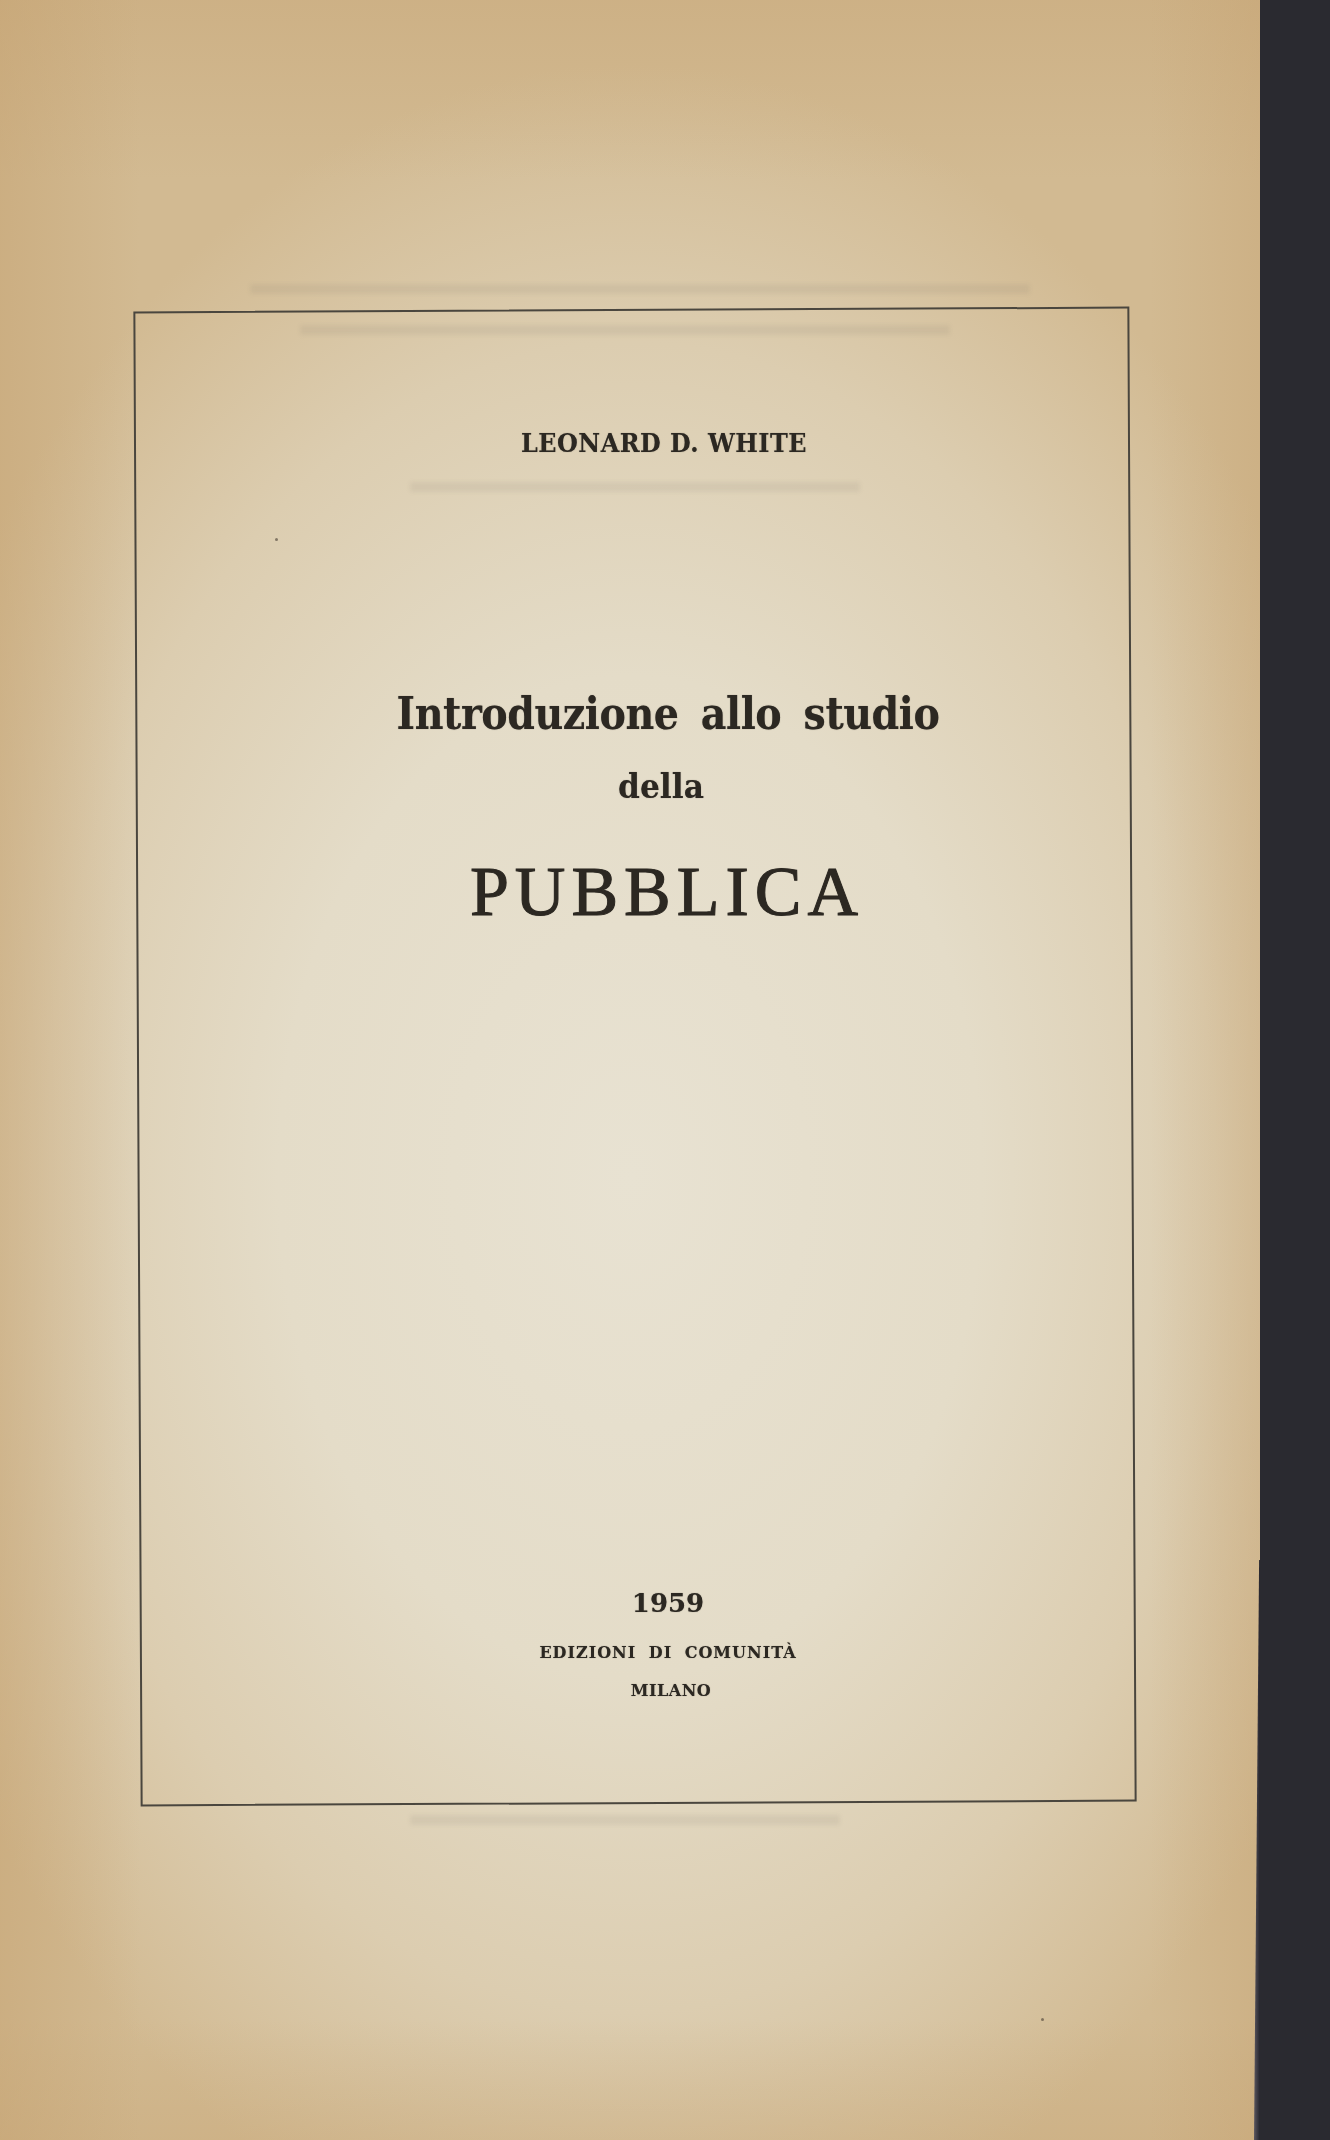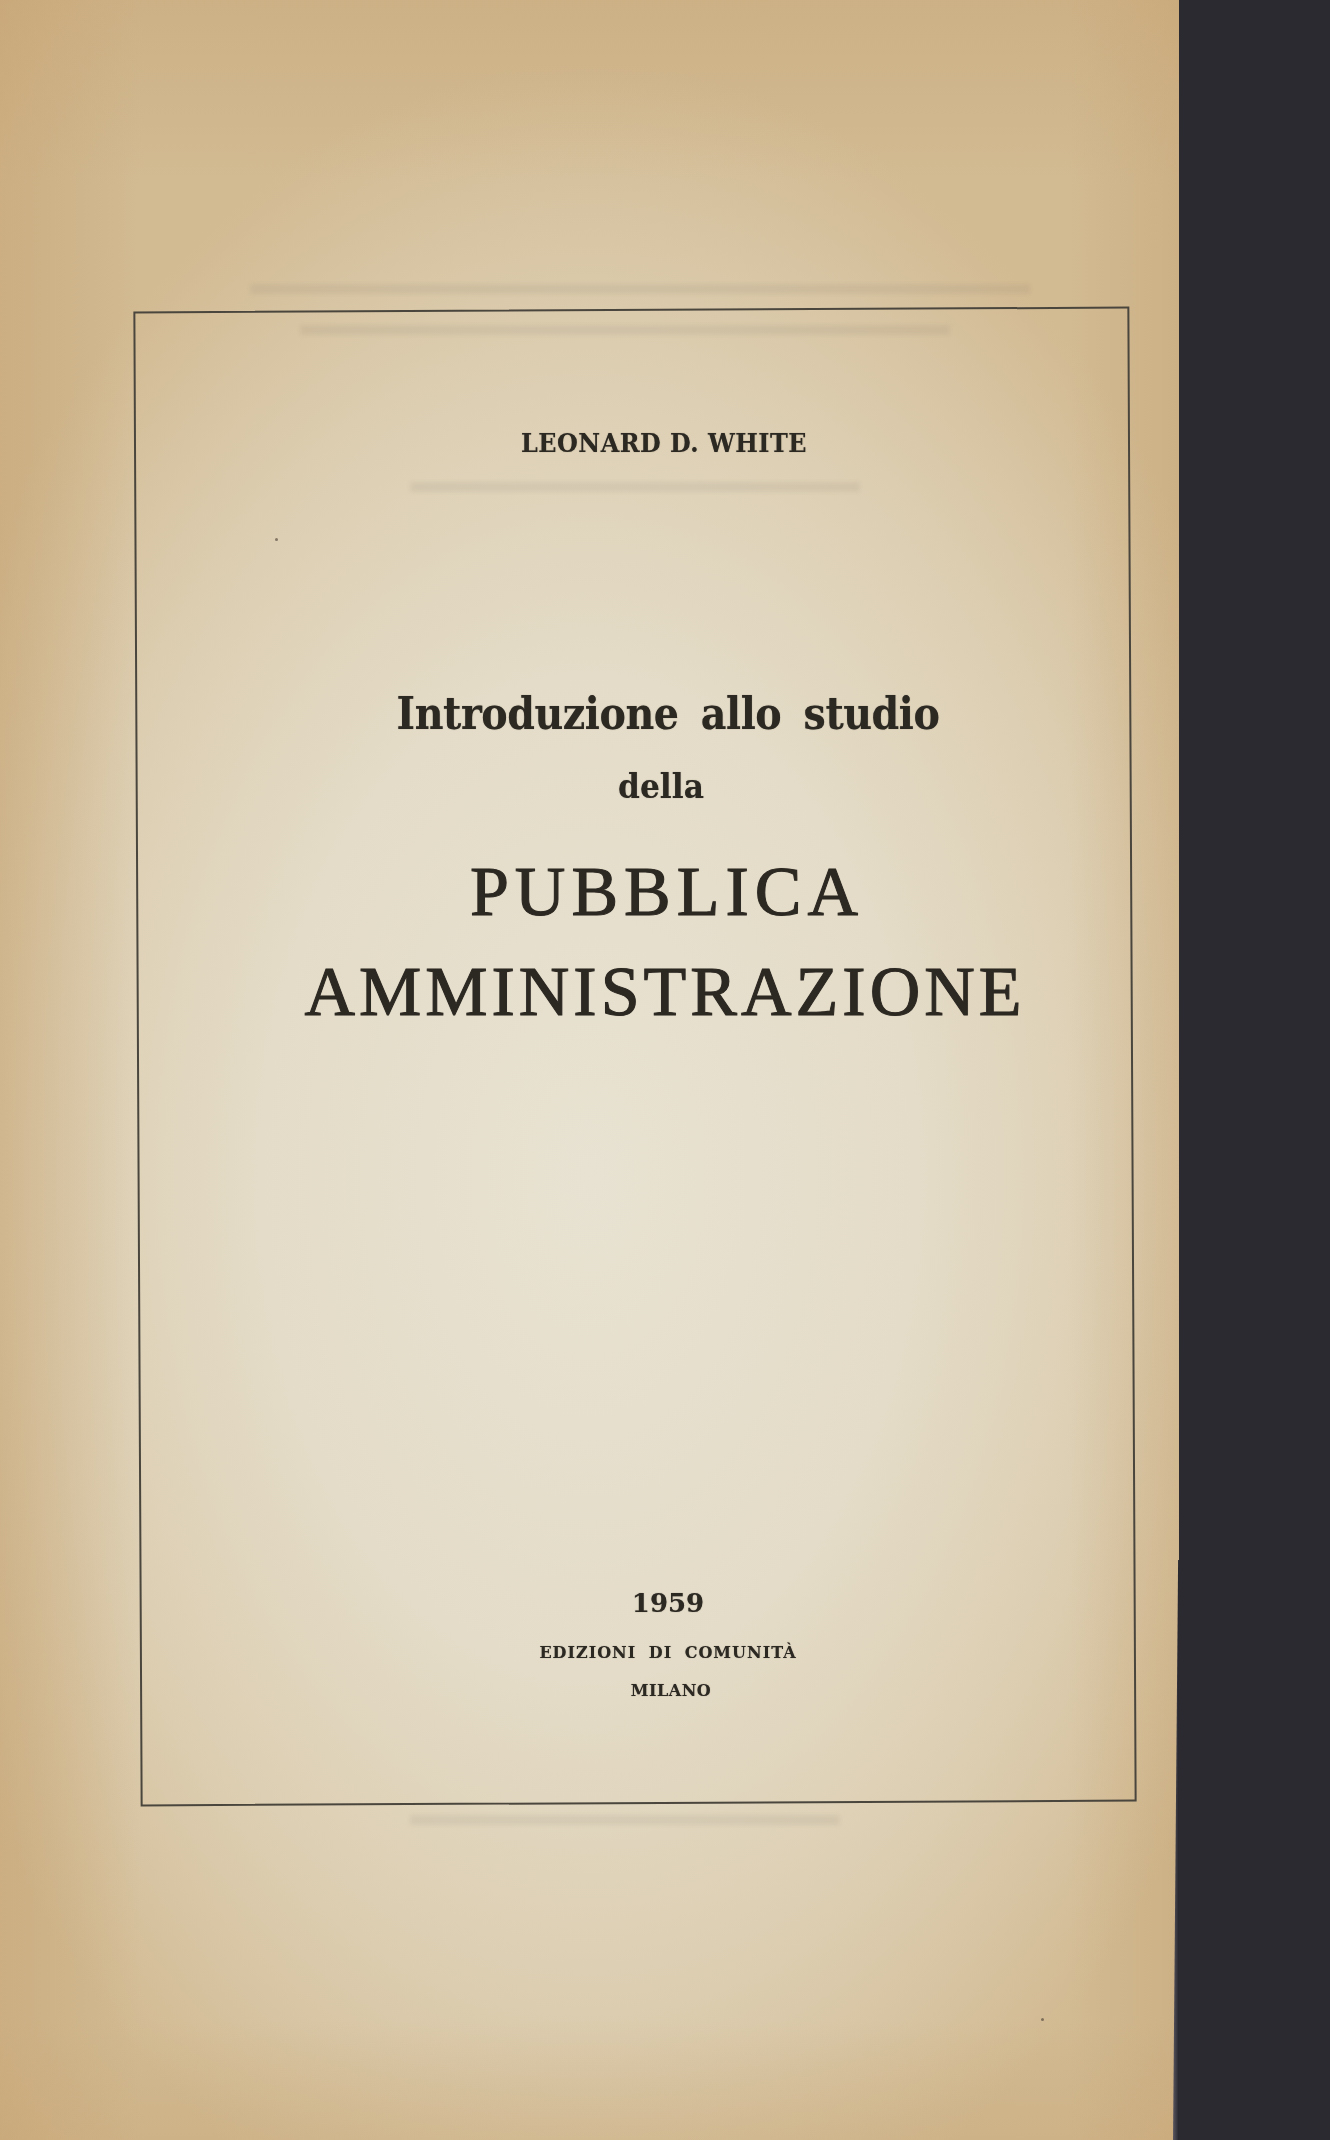--- a/index.html
+++ b/index.html
@@ -6,26 +6,25 @@
       margin: 0;
       padding: 0;
       width: 1330px;
       height: 2140px;
       overflow: hidden;
       background: #2a2a30;
     }
     .page {
       position: absolute;
       left: 0; top: 0;
-      width: 1159px;
+      width: 1260px;
       height: 2140px;
       background:
         radial-gradient(ellipse 62% 52% at 50% 55%, #e8e2d2 0%, #e4dcc8 45%, #dccdb0 75%, #d2ba92 100%);
       overflow: hidden;
-      padding-left: 20px;
     }
     .page::before {
       content: "";
       position: absolute;
       inset: 0;
       background:
         linear-gradient(to right, rgba(196,160,110,0.45) 0px, rgba(196,160,110,0.0) 140px),
         linear-gradient(to left, rgba(196,160,110,0.35) 0px, rgba(196,160,110,0.0) 110px),
         linear-gradient(to bottom, rgba(196,160,110,0.35) 0px, rgba(196,160,110,0.0) 180px),
         linear-gradient(to top, rgba(196,160,110,0.30) 0px, rgba(196,160,110,0.0) 120px);
@@ -142,20 +141,19 @@
   <div class="speck" style="left:1321px; top:745px;"></div>
   <div class="speck" style="left:1041px; top:2018px;"></div>
   <div class="speck" style="left:1262px; top:2107px;"></div>
 
   <div class="frame"></div>
 
   <div class="txt author">LEONARD D. WHITE</div>
   <div class="txt subtitle">Introduzione allo studio</div>
   <div class="txt della">della</div>
   <div class="txt title1">PUBBLICA</div>
-  <div class="txt title2">AMMINISTRAZIONE</div>
 
   <div class="txt year">1959</div>
   <div class="txt publisher">EDIZIONI DI COMUNITÀ</div>
   <div class="txt city">MILANO</div>
 
   <div class="edge-shadow"></div>
 </div>
 
 </body></html>

